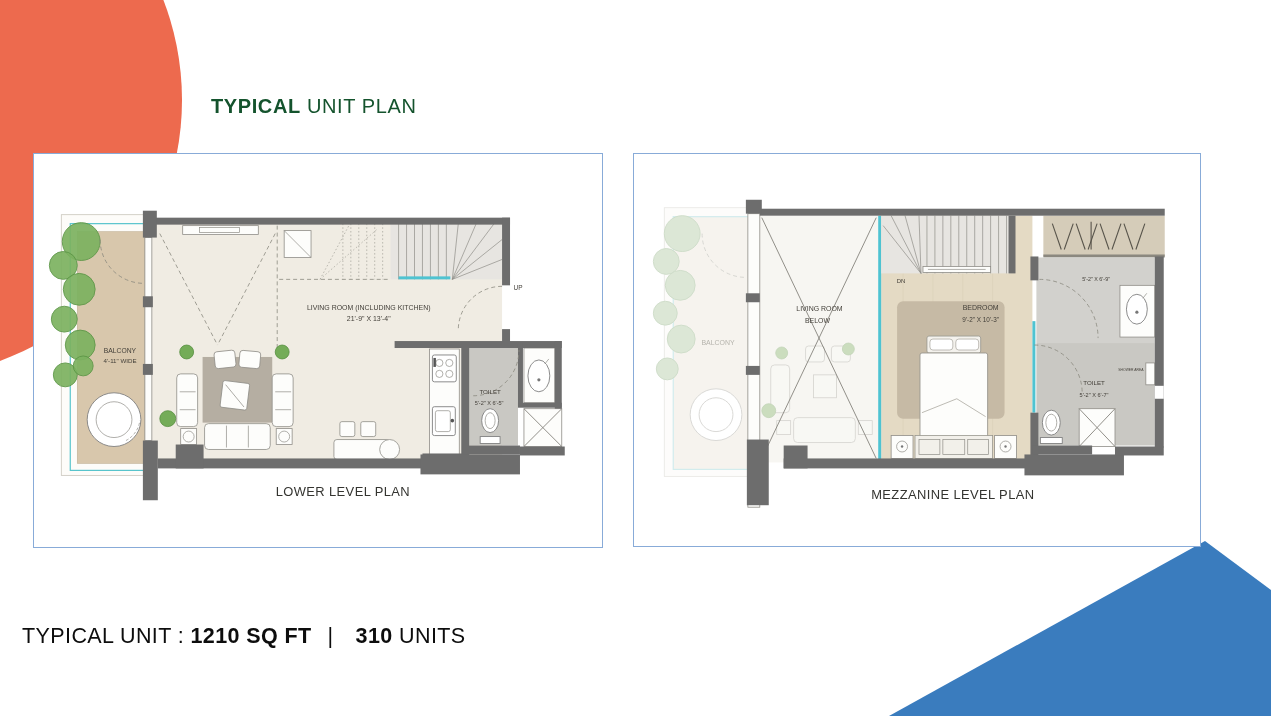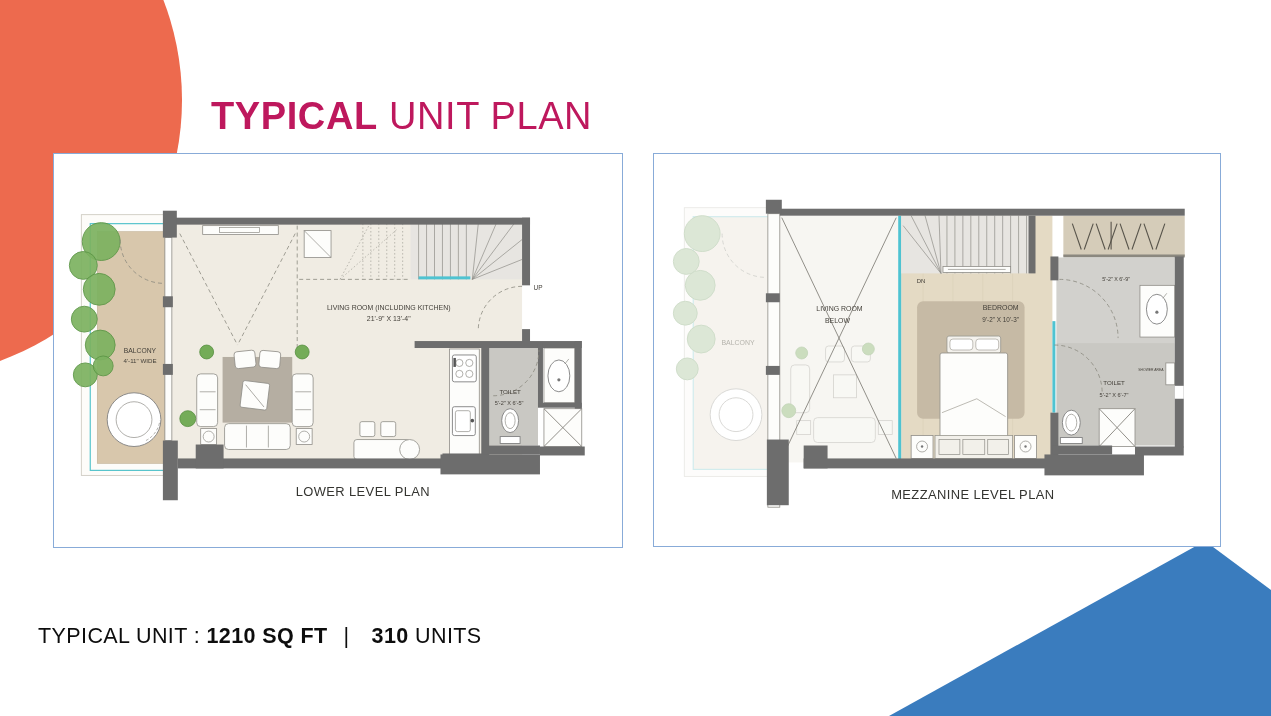--- a/index.html
+++ b/index.html
@@ -6,35 +6,35 @@
   body{
     width:1271px;height:716px;position:relative;overflow:hidden;
     background:#ffffff;font-family:"Liberation Sans",sans-serif;
   }
   #bg-shapes{position:absolute;left:0;top:0;width:1271px;height:716px;z-index:0;}
   .orange-blob{fill:var(--accent-orange,#ED6A4E);}
   .blue-blob{fill:var(--accent-blue,#3A7CBE);}
 
   .slide-title{
     position:absolute;left:211px;top:95px;z-index:3;
-    font-size:38px;color:#be185d;letter-spacing:.6px;white-space:pre;
+    font-size:20px;color:#14532d;letter-spacing:.6px;white-space:pre;
   }
   .slide-title .em{font-weight:800;}
   .slide-title .rest{font-weight:400;}
 
   .plan-box{
     position:absolute;top:153px;background:#ffffff;
-    border:1px solid var(--frame-border,#88ABD8);z-index:2;box-sizing:border-box;margin-left:20px;
+    border:1px solid var(--frame-border,#88ABD8);z-index:2;box-sizing:border-box;
   }
   #lower-box{left:33px;width:570px;height:395px;}
   #mezz-box{left:633px;width:568px;height:394px;text-align:right;}
   .plan-box svg{display:block;width:100%;height:100%;}
 
   .footer{
-    position:absolute;left:38px;top:624px;z-index:3;
+    position:absolute;left:22px;top:624px;z-index:3;
     font-size:21.5px;color:#0d0d0d;letter-spacing:.4px;
   }
   .footer b{font-weight:700;}
   .footer .sep{margin:0 22px 0 16px;font-weight:400;}
   .footer .units{font-weight:400;}
 
   
   text{font-family:"Liberation Sans",sans-serif;}
   .w{fill:var(--wall,#6D6D6D);}
   .floor-living{fill:#F0ECE3;}

